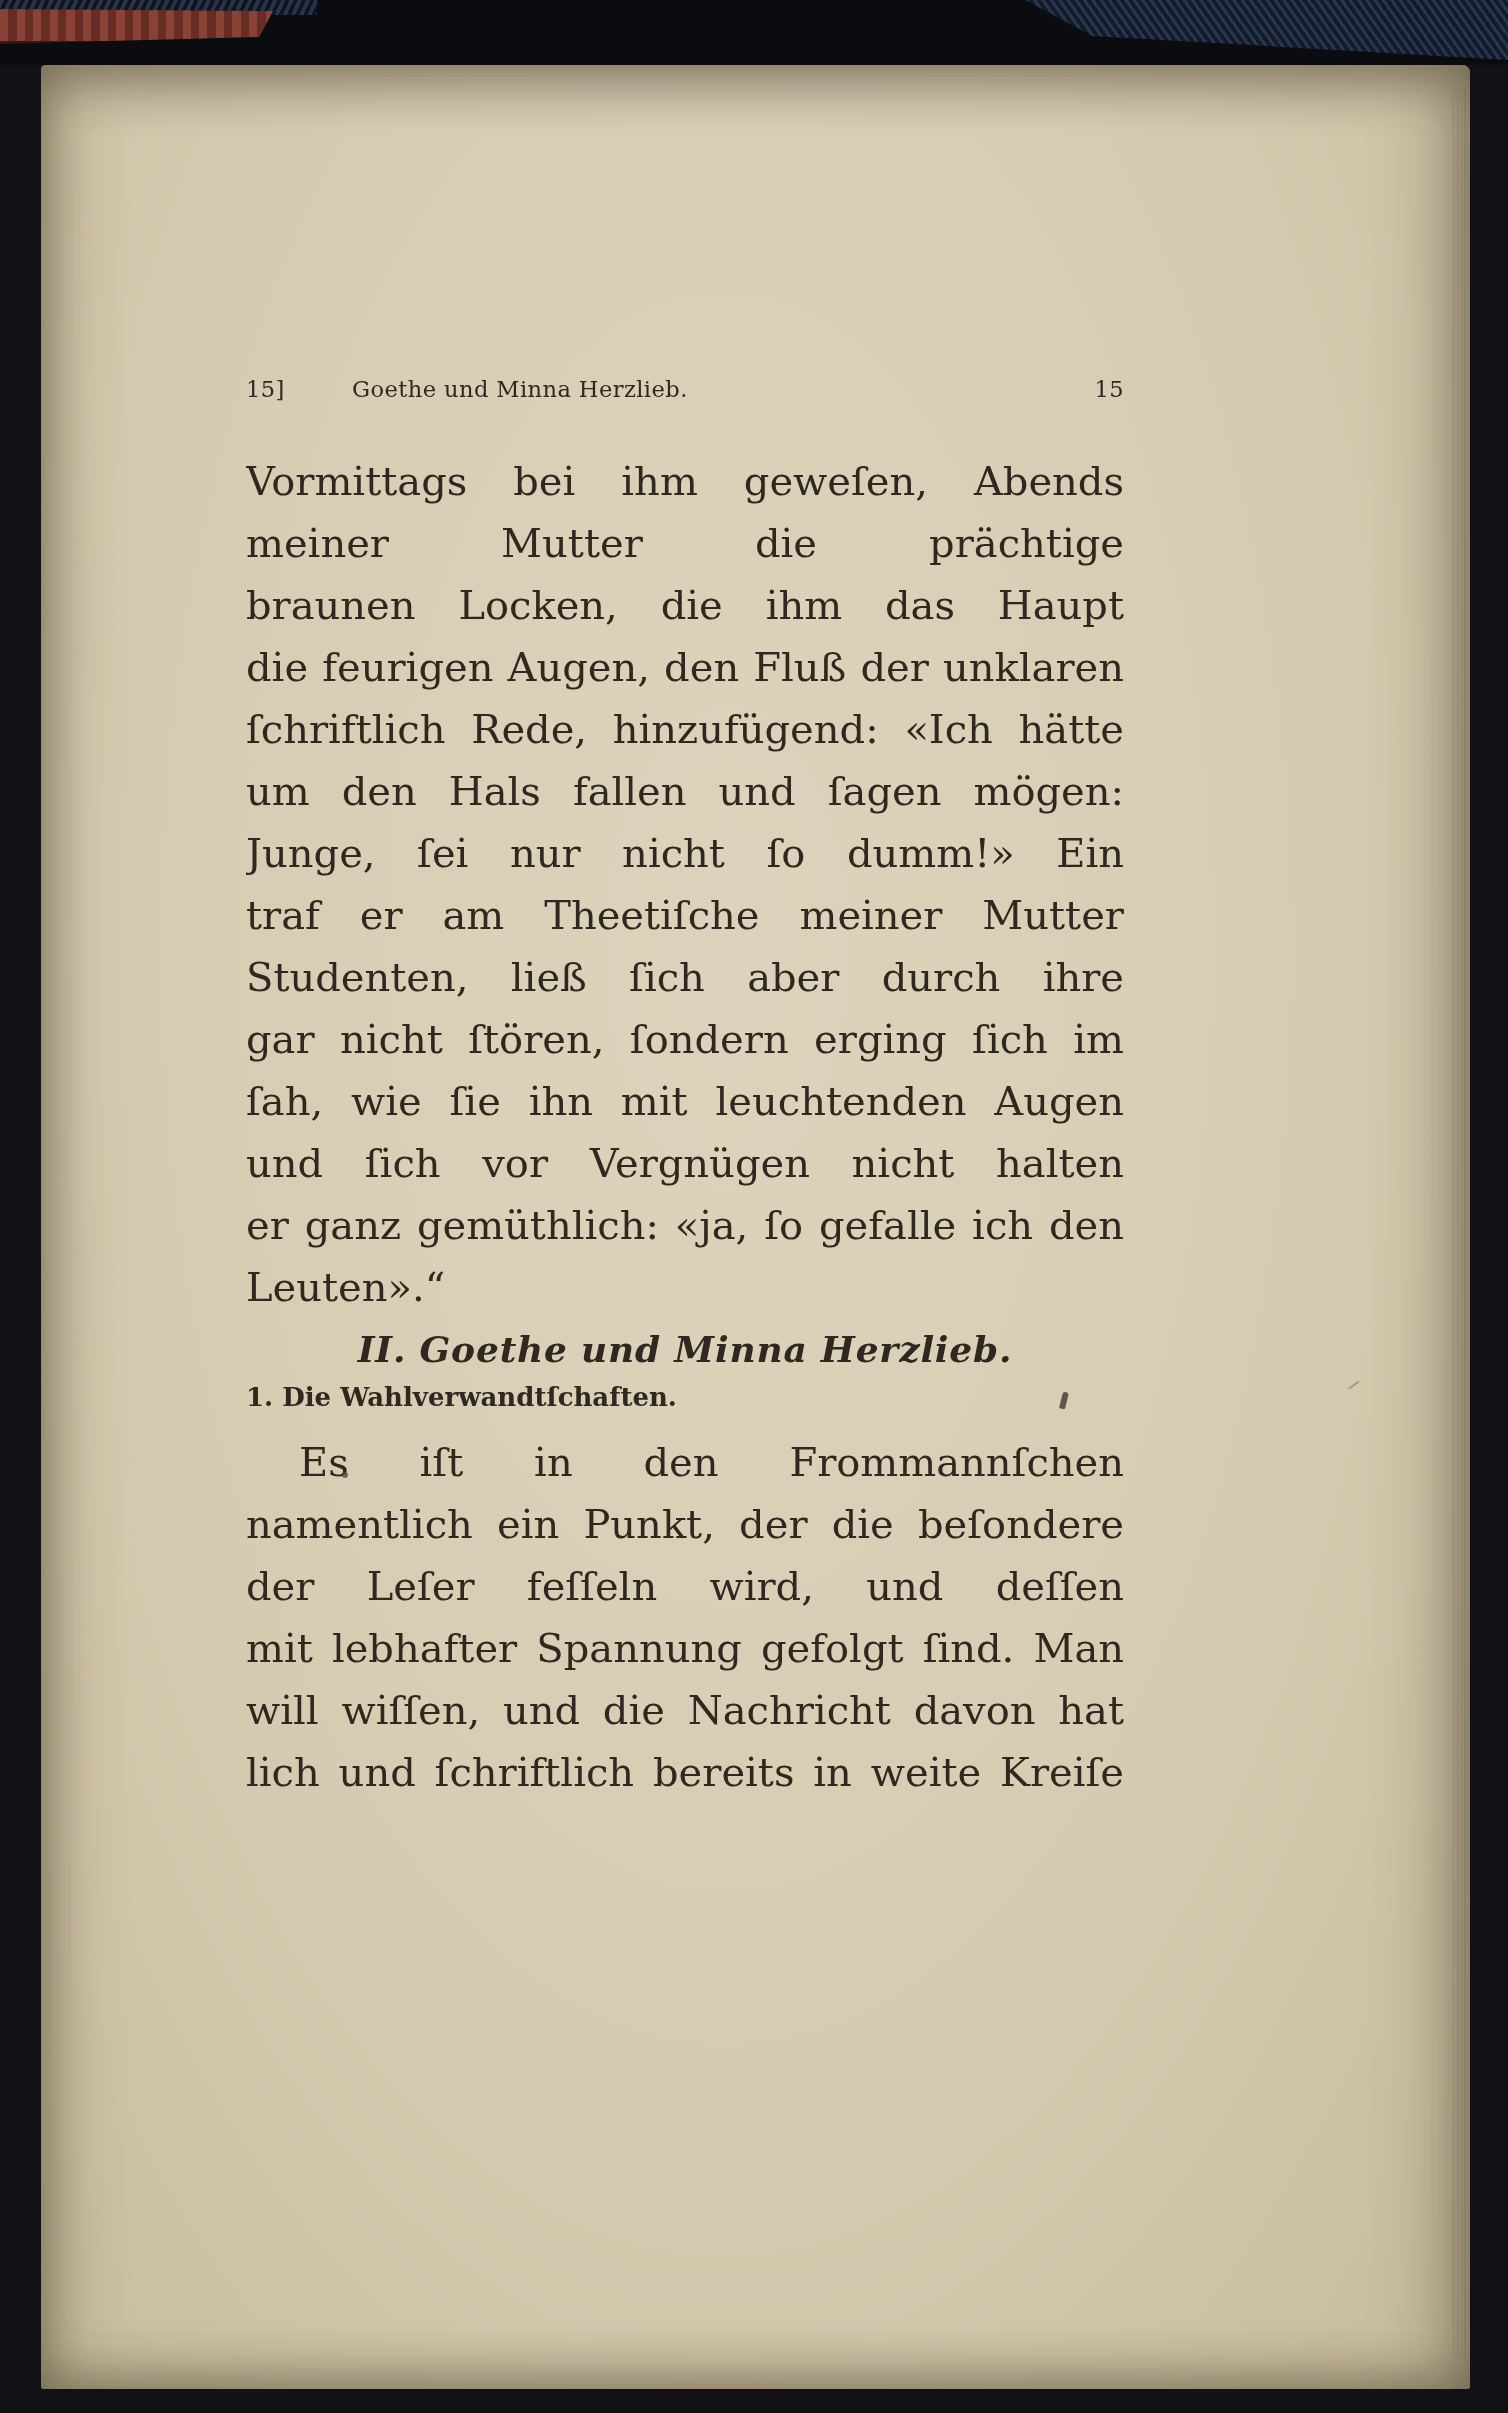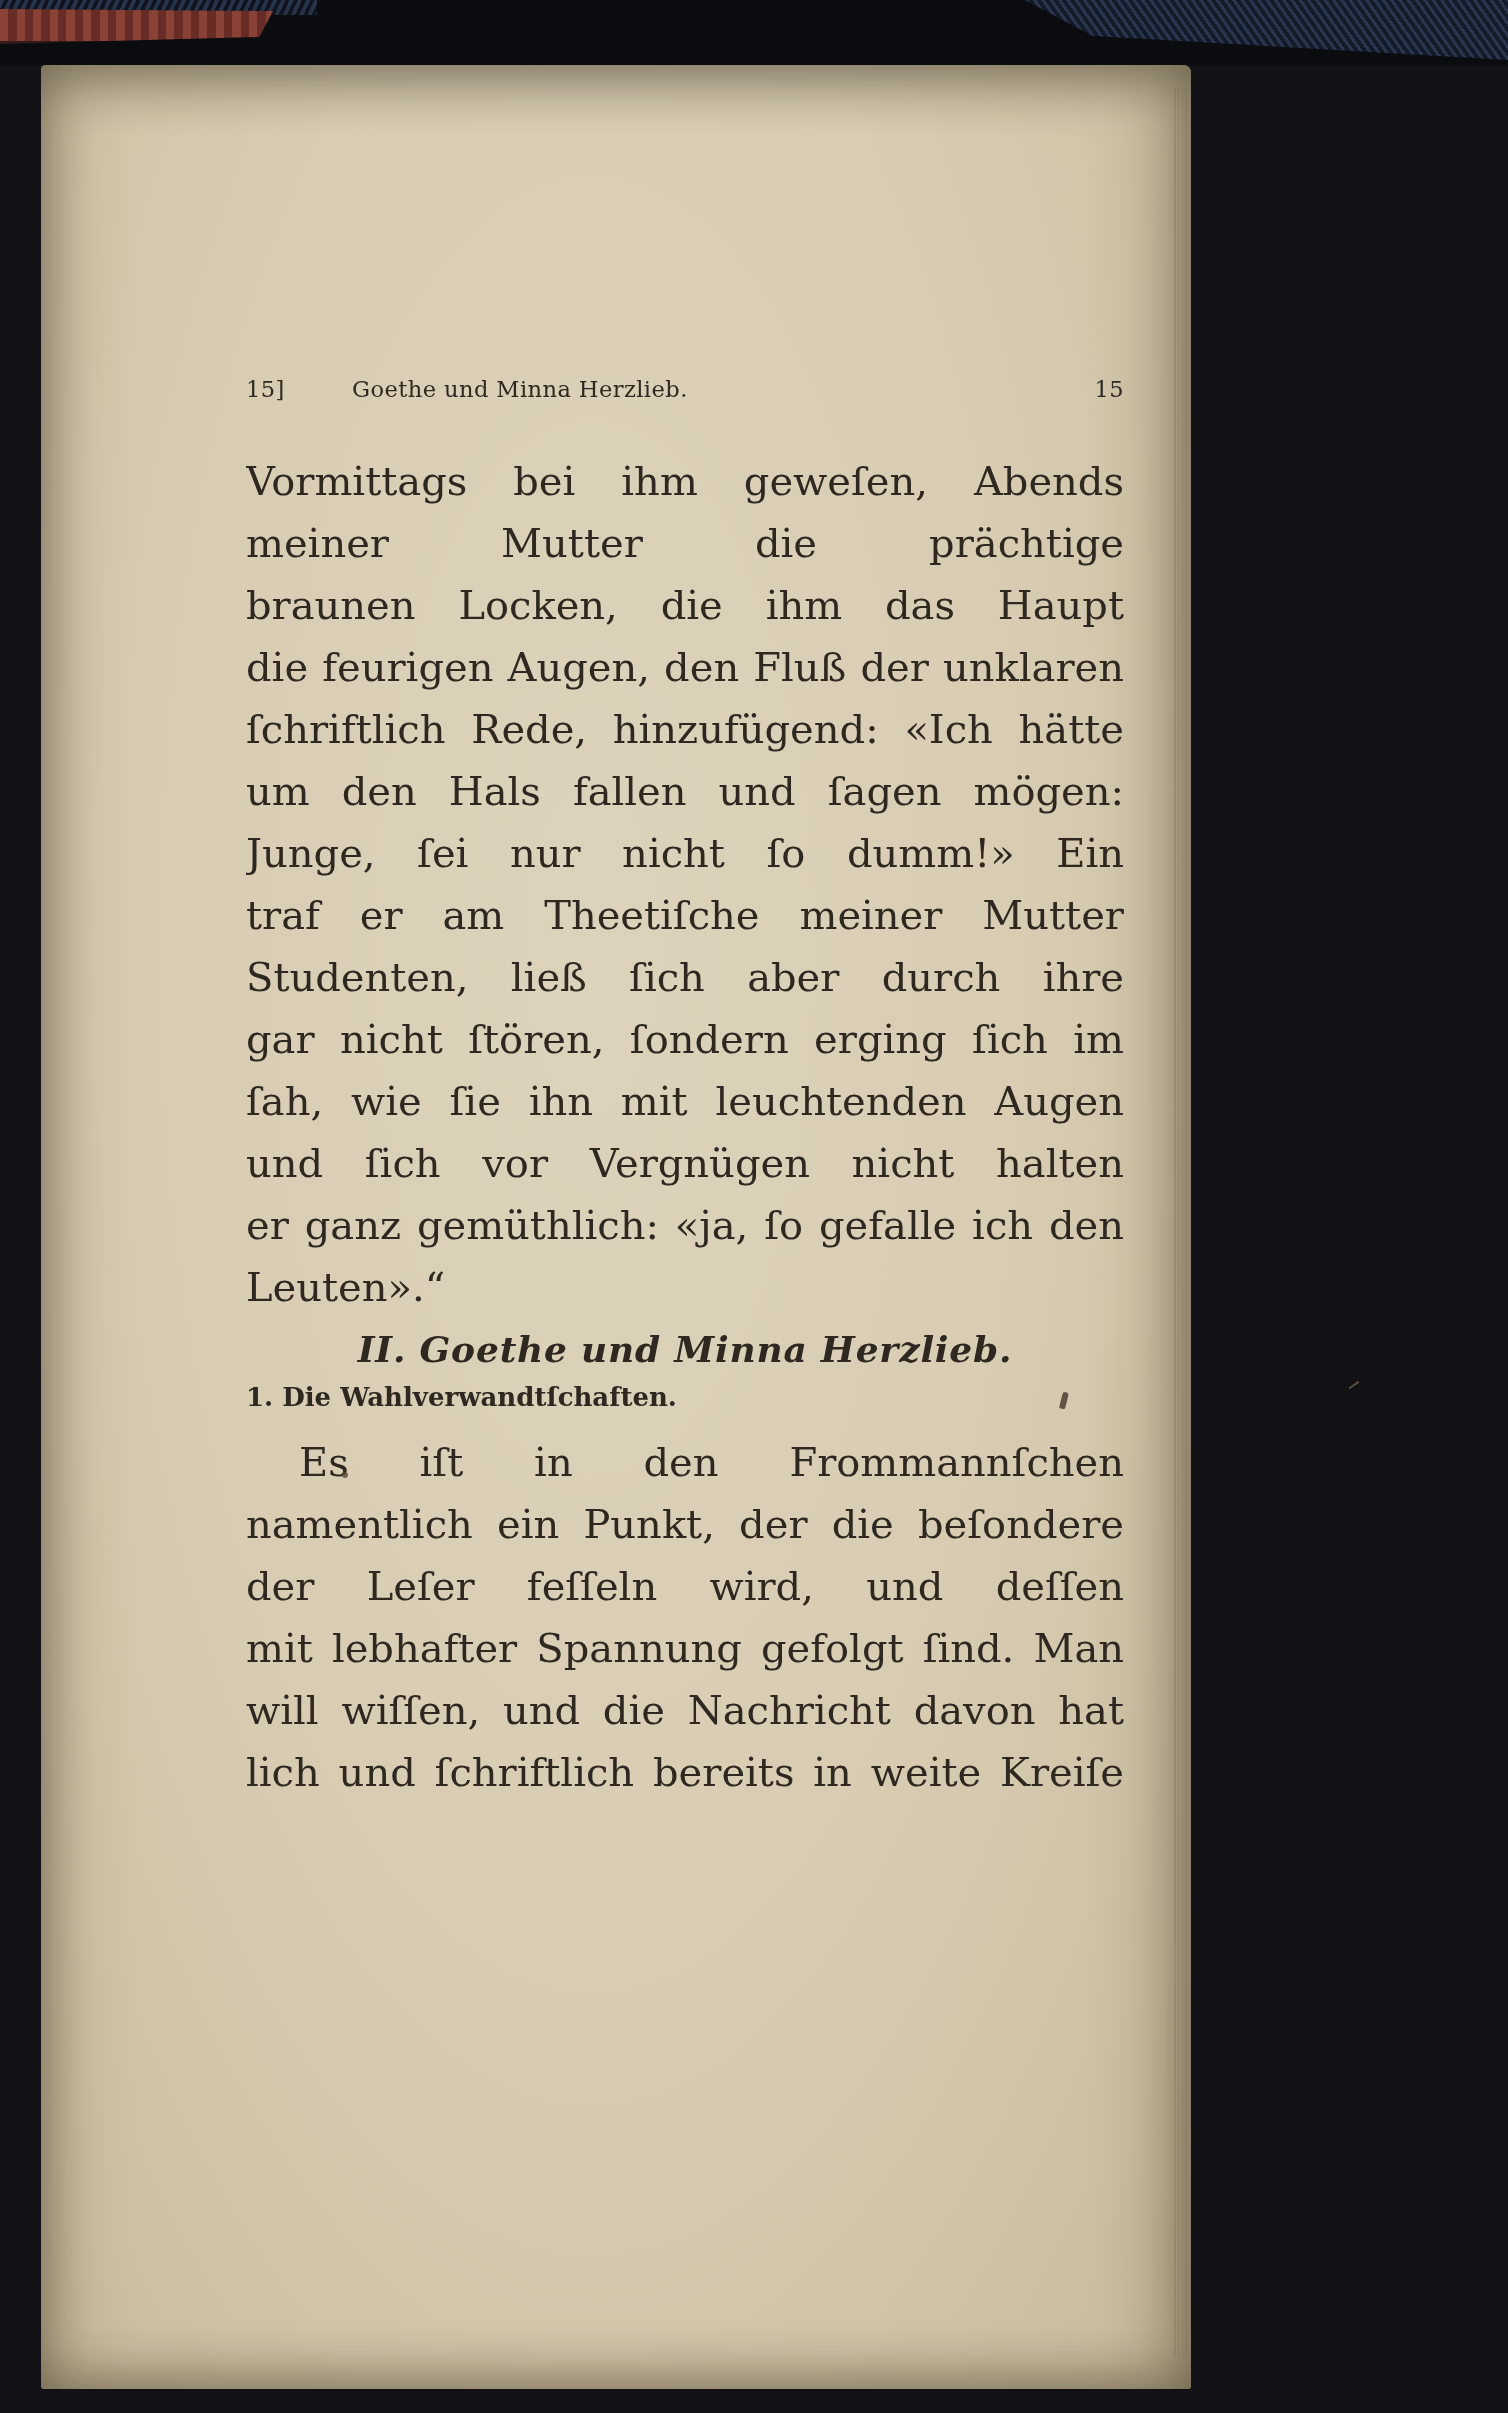--- a/index.html
+++ b/index.html
@@ -27,21 +27,21 @@
   }
   .headband-red {
     position:absolute; top:9px; left:0; width:273px; height:35px;
     background:repeating-linear-gradient(90deg, var(--headband-red,#8a4136) 0 8.3px, #662c25 8.3px 16.6px);
     border-bottom:3px solid #351b16;
     clip-path:polygon(0 0, 100% 6%, 95% 80%, 0 100%);
   }
 
   
   .page {
-    position:absolute; left:41px; top:65px; width:1150px; height:2324px;
+    position:absolute; left:41px; top:65px; width:1429px; height:2324px;
     background: radial-gradient(ellipse at 48% 38%,
         #ddd3bc 0%, var(--paper,#d8cdb3) 50%, #c7bb9e 100%);
     box-shadow:
       inset 0 24px 45px rgba(50,42,28,.28),
       inset -36px 0 64px rgba(80,68,45,.30),
       inset 32px 0 57px rgba(80,68,45,.20),
       inset 0 -19.6px 38px rgba(80,68,45,.24);
     border-radius:4.5px 7.5px 3px 3px;
   }
   .fore-edge {

